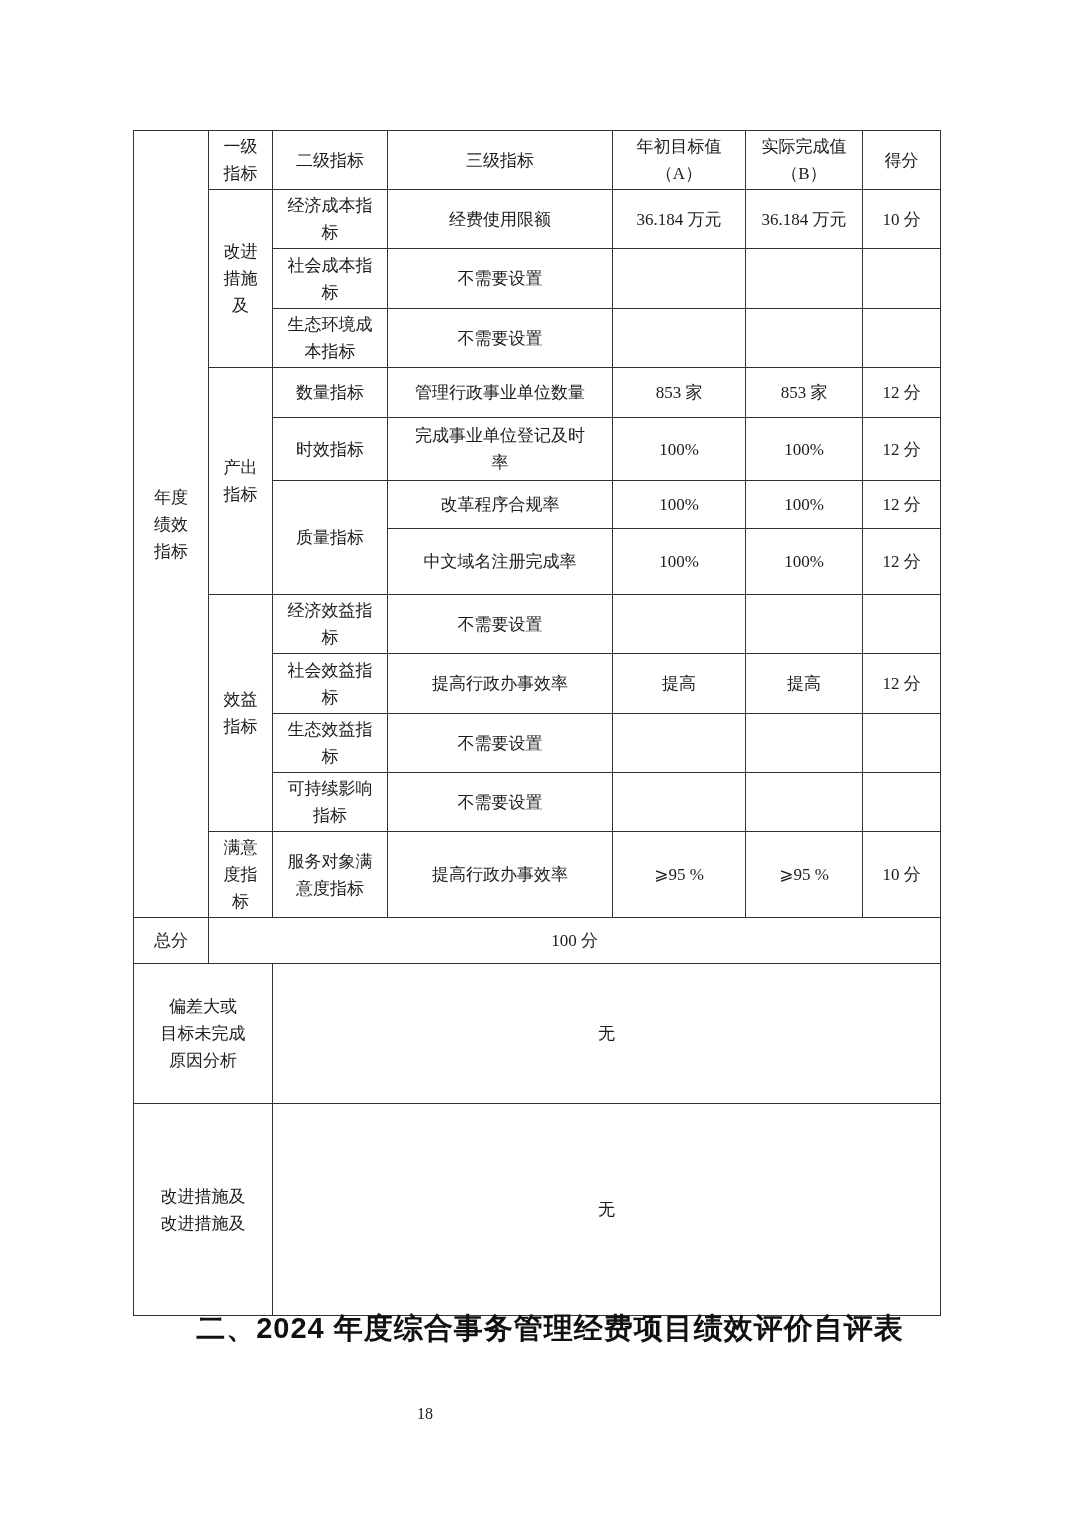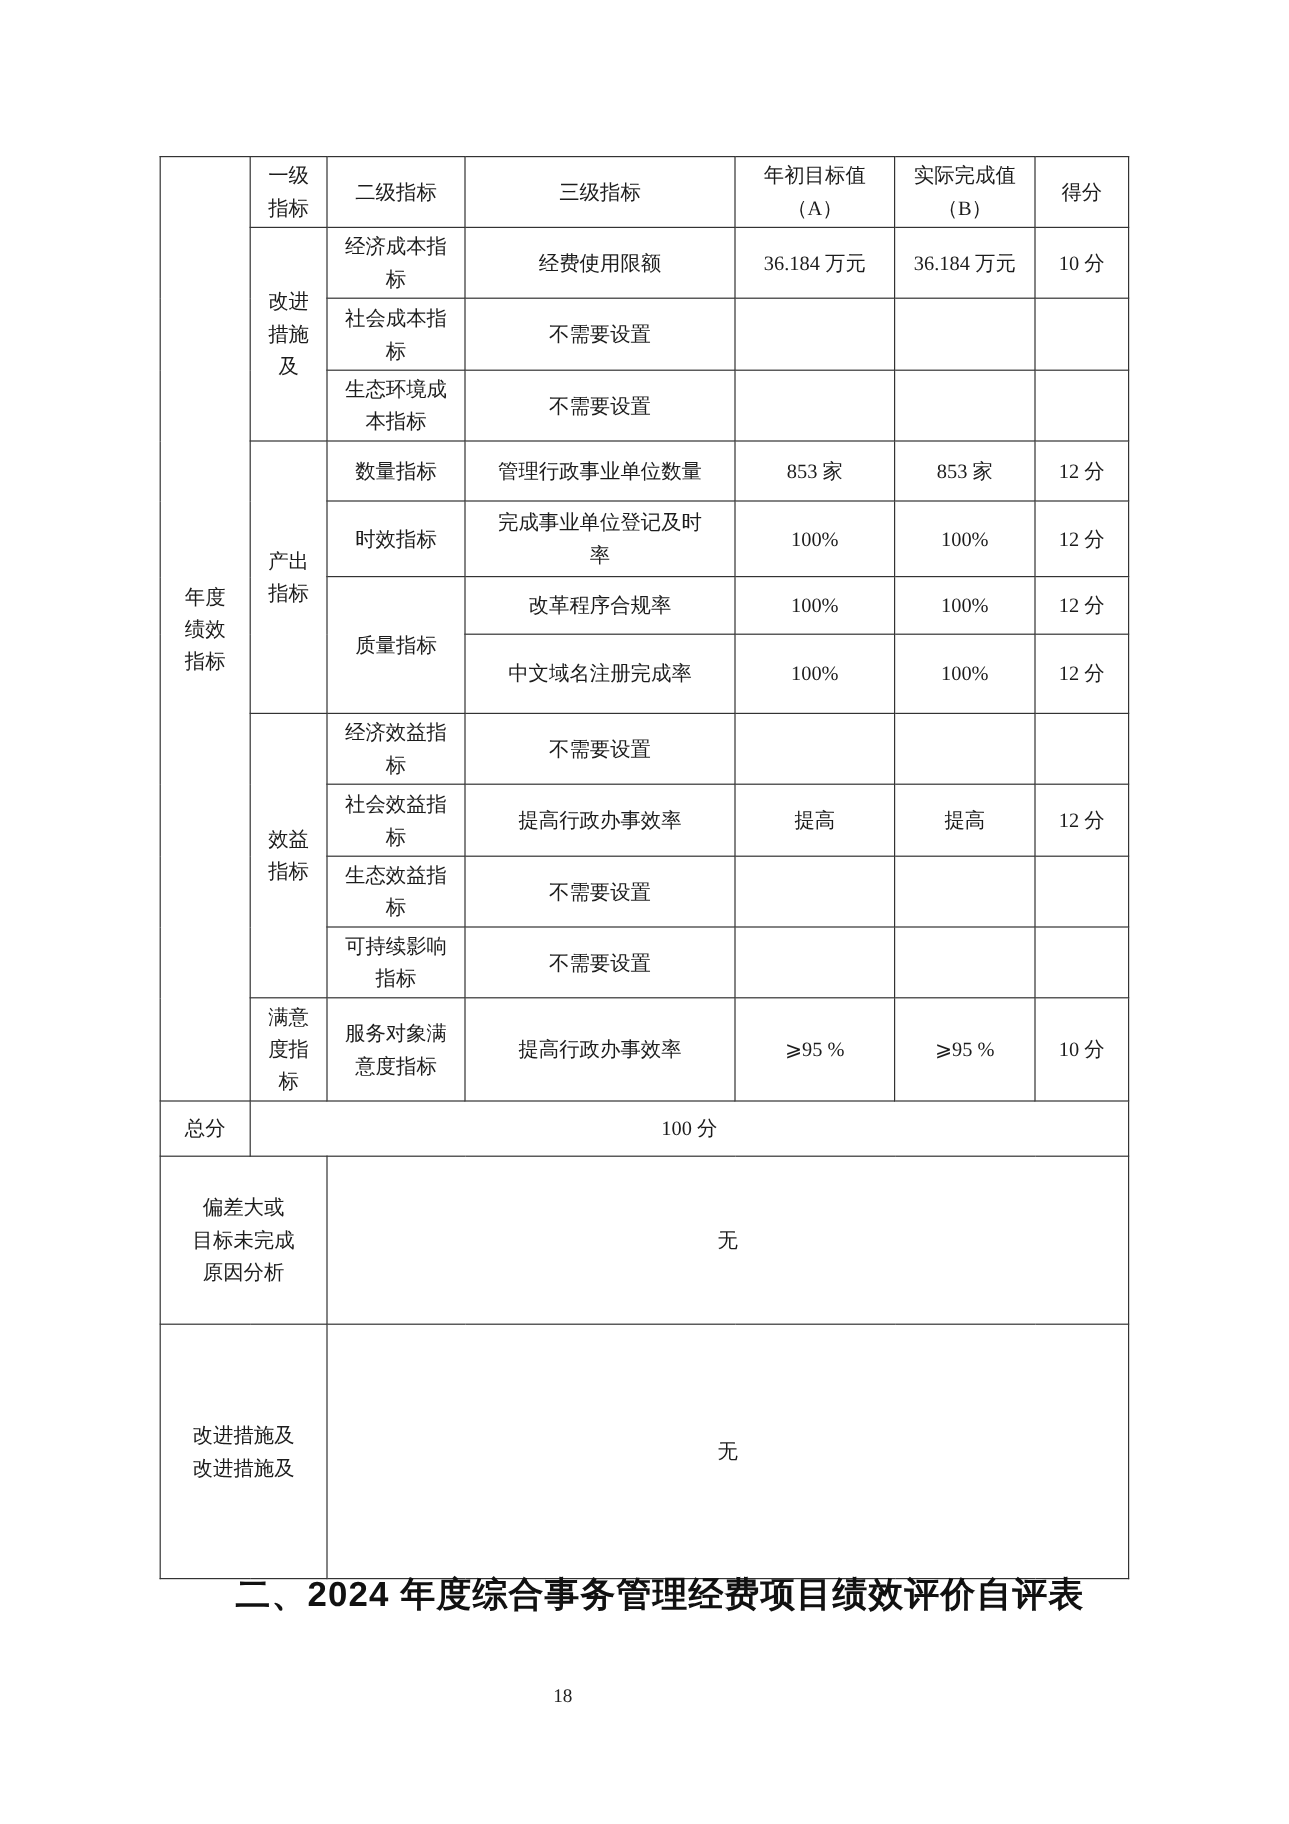--- a/index.html
+++ b/index.html
@@ -59,21 +59,20 @@
     margin: 13px;
   }
   .page-number {
     position: absolute;
     left: 0;
     top: 1405px;
     width: 850px;
     text-align: center;
     font-size: 16px;
     color: #222222;
-    margin-left: 44px;
   }
 </style>
 </head>
 <body>
 
 <div class="page">
 
   <div class="table-wrap">
     <table class="eval">
       <colgroup>

